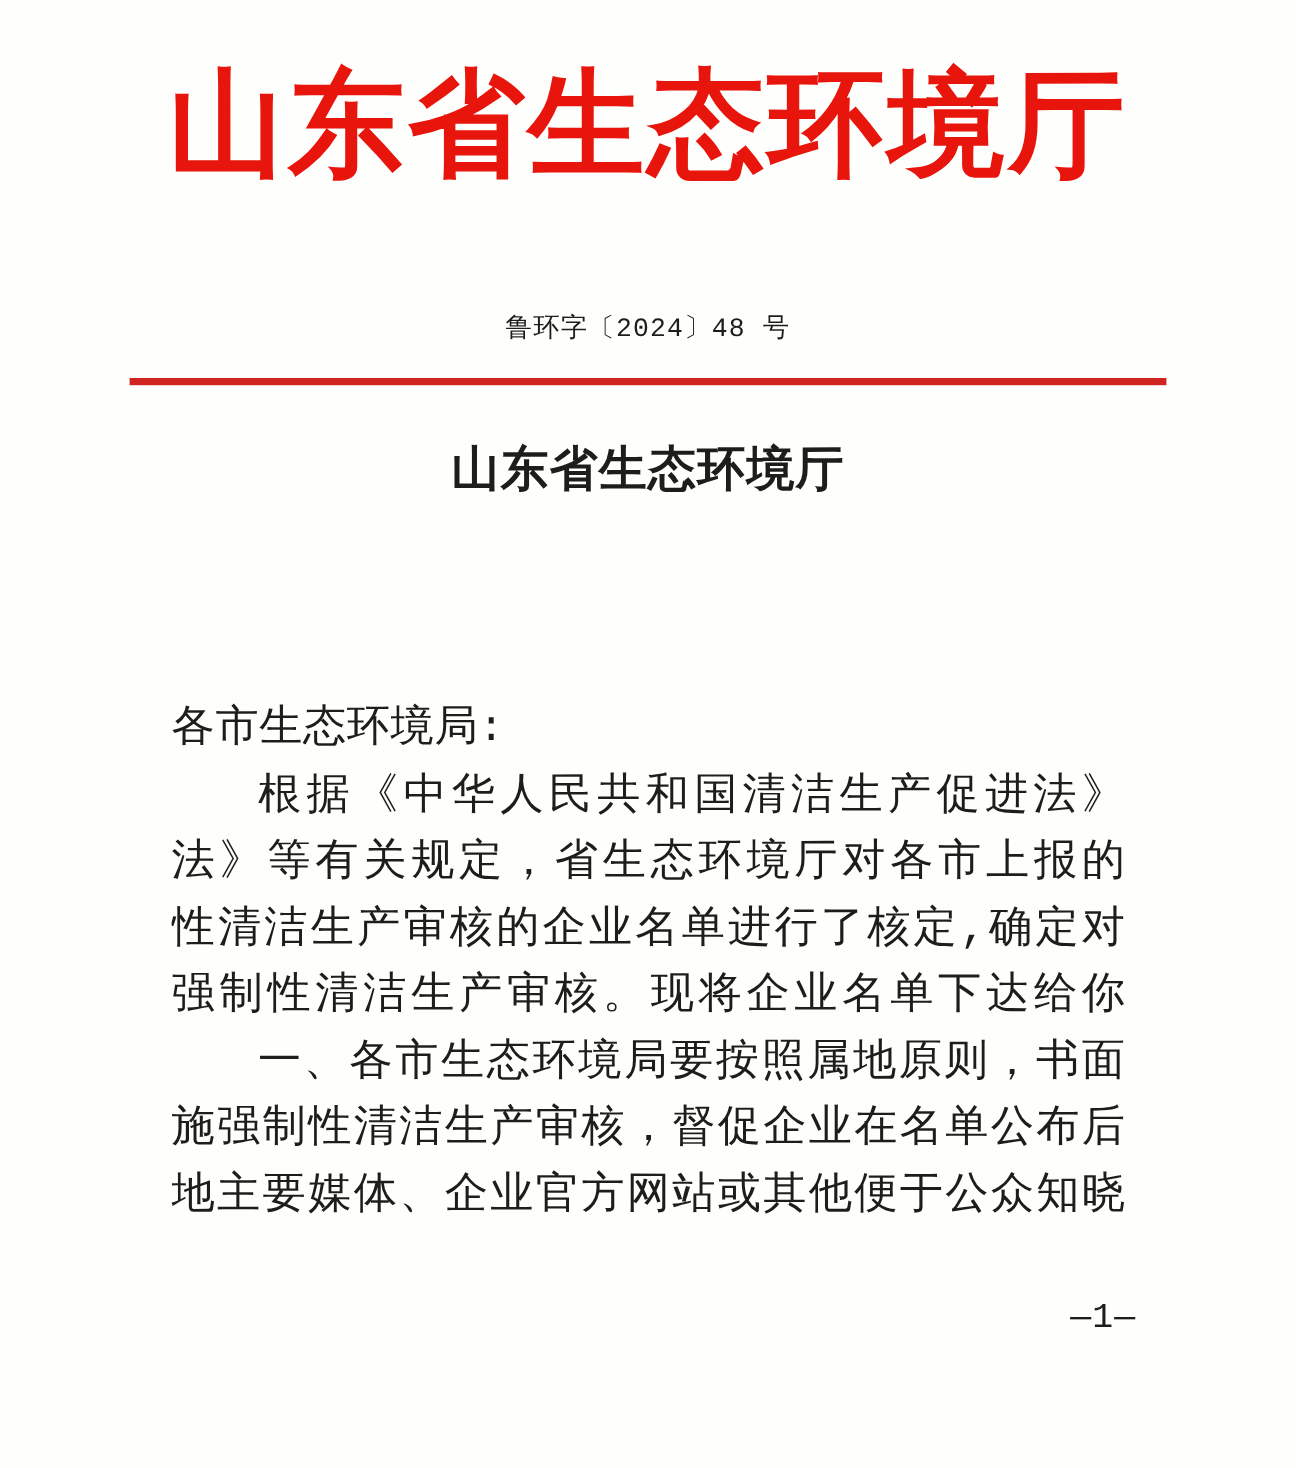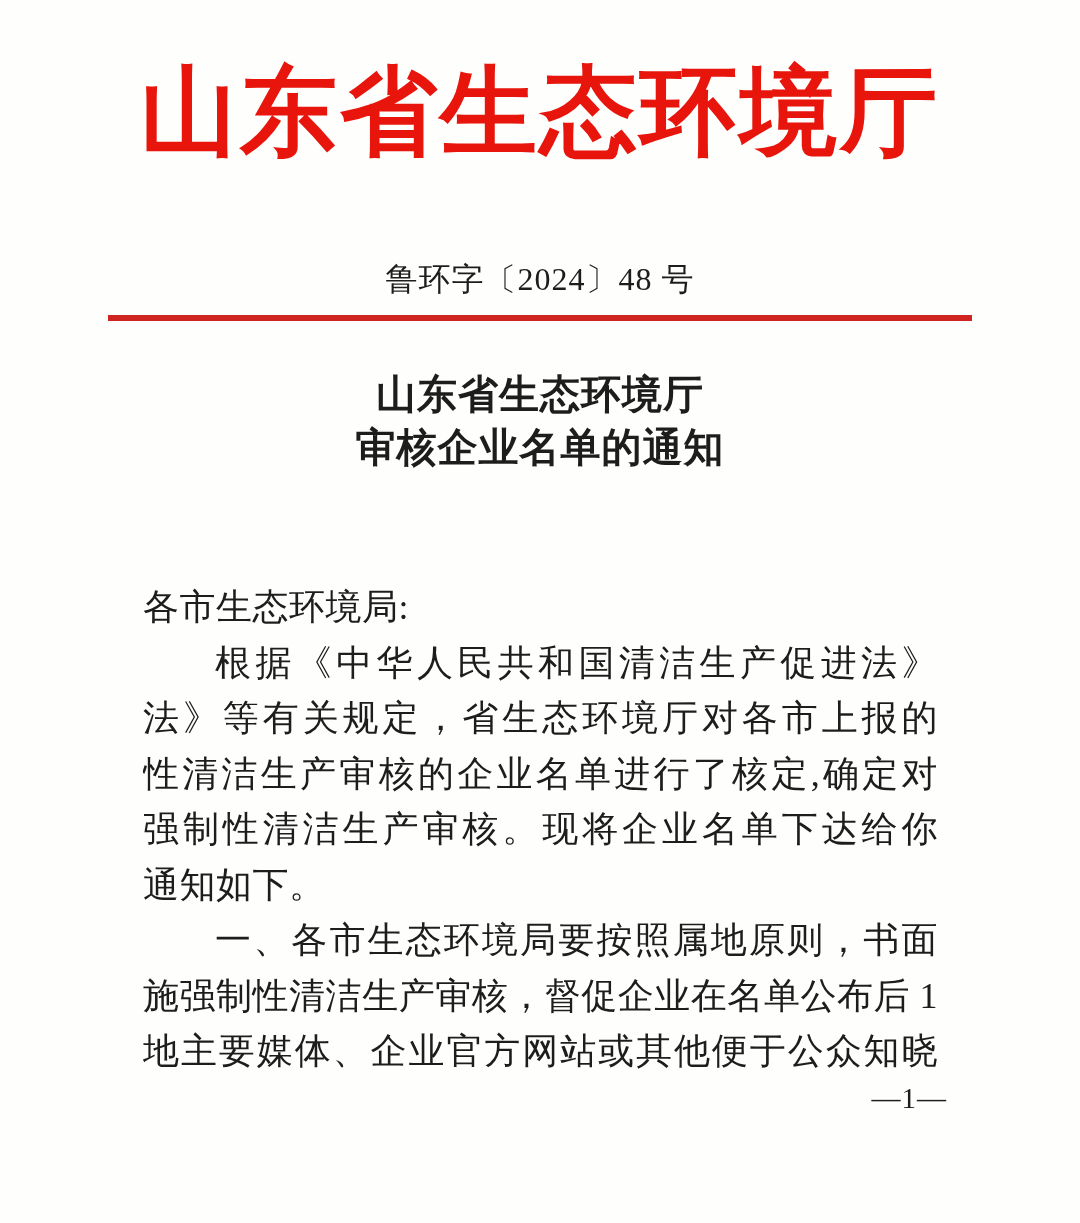--- a/index.html
+++ b/index.html
@@ -8,21 +8,21 @@
     padding: 0;
     background: #ffffff;
   }
   .page {
     position: relative;
     width: 1080px;
     height: 1223px;
     margin: 0 auto;
     background: #fefefc;
     overflow: hidden;
-    font-family: Liberation Serif, serif;
+    font-family: Liberation Mono, monospace;
     color: #1d1d1b;
   }
   .letterhead {
     position: absolute;
     top: 52px;
     left: 0;
     width: 100%;
     text-align: center;
     color: #e8150d;
     font-size: 97px;
@@ -30,21 +30,21 @@
     letter-spacing: 3px;
     line-height: 1.25;
     white-space: nowrap;
   }
   .doc-number {
     position: absolute;
     top: 258px;
     left: 0;
     width: 100%;
     text-align: center;
-    font-size: 32px;
+    font-size: 22px;
     letter-spacing: 1px;
   }
   .red-rule {
     position: absolute;
     top: 315px;
     left: 108px;
     width: 864px;
     height: 6px;
     background: #d02420;
   }
@@ -96,31 +96,29 @@
 <div class="page">
 
   <div class="letterhead">山东省生态环境厅</div>
 
   <div class="doc-number">鲁环字〔2024〕48 号</div>
 
   <div class="red-rule"></div>
 
   <div class="doc-title">
     <div>山东省生态环境厅</div>
-    <div>审核企业名单的通知</div>
   </div>
 
   <div class="body-text">
     <div class="bline">各市生态环境局:</div>
 
     <div class="bline jline indent">根据《中华人民共和国清洁生产促进法》《清洁生产审核办</div>
     <div class="bline jline">法》等有关规定，省生态环境厅对各市上报的 2024 年度实施强制</div>
     <div class="bline jline">性清洁生产审核的企业名单进行了核定,确定对 1415 家企业实施</div>
     <div class="bline jline">强制性清洁生产审核。现将企业名单下达给你们，并就有关事项</div>
-    <div class="bline">通知如下。</div>
 
     <div class="bline jline indent">一、各市生态环境局要按照属地原则，书面通知相关企业实</div>
     <div class="bline jline">施强制性清洁生产审核，督促企业在名单公布后 1 个月内通过当</div>
     <div class="bline jline">地主要媒体、企业官方网站或其他便于公众知晓的方式公布企业</div>
   </div>
 
   <div class="page-number">—1—</div>
 
 </div>
 

